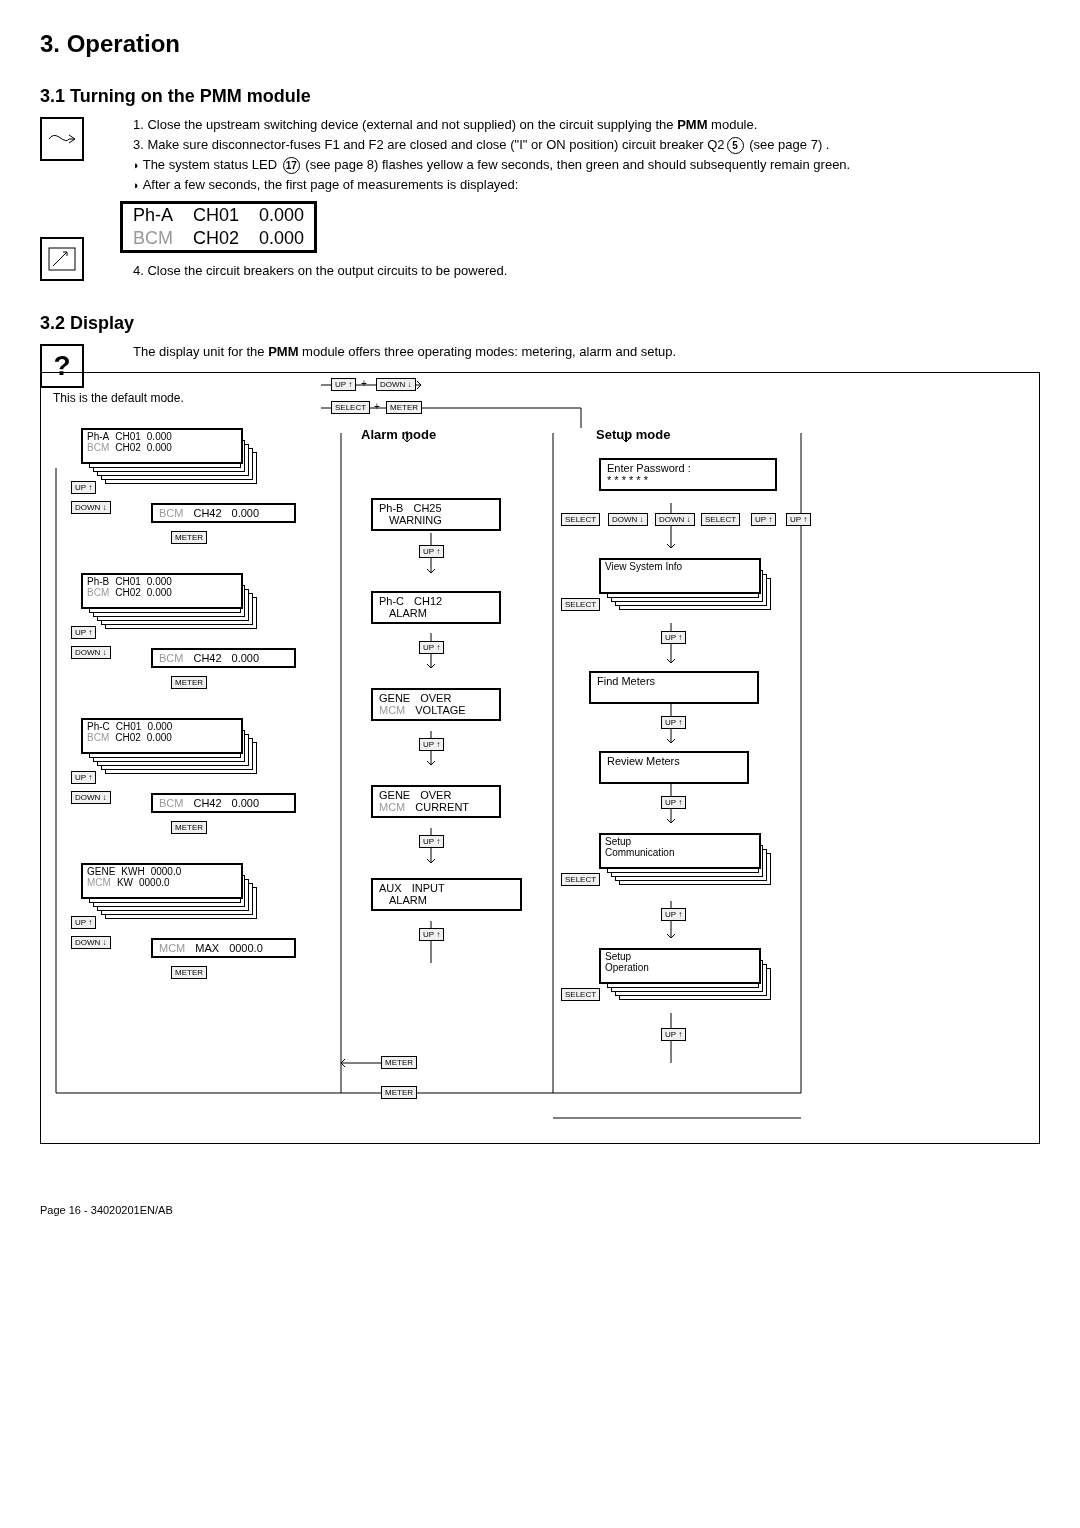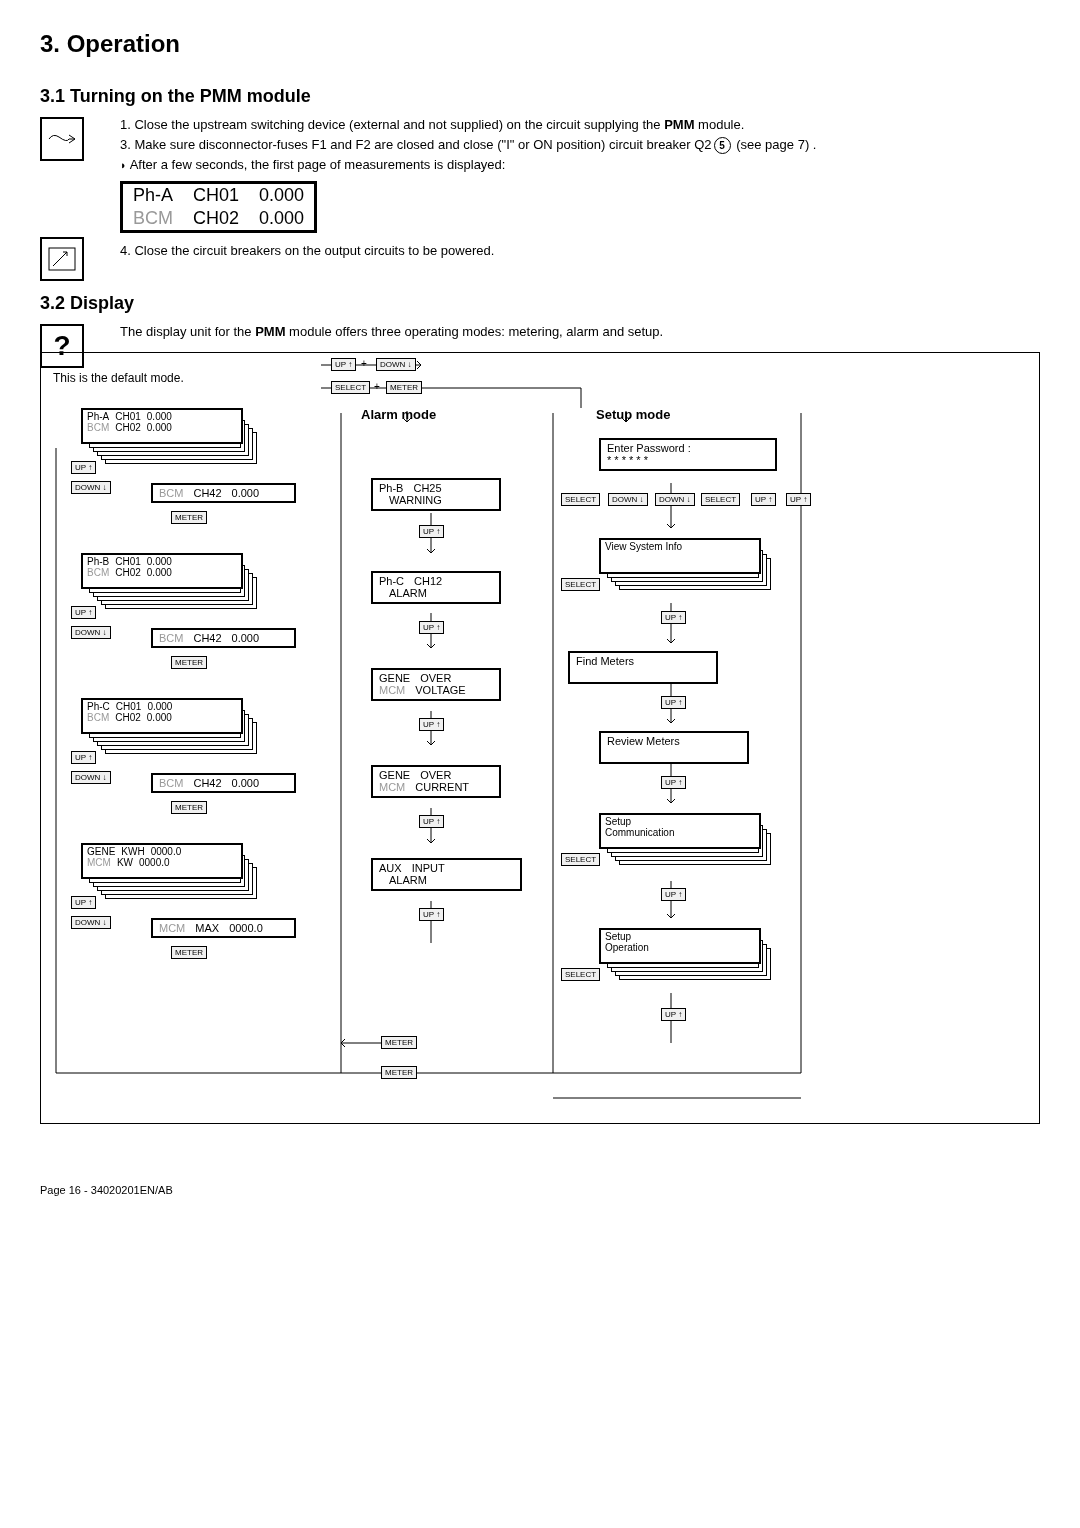--- a/index.html
+++ b/index.html
@@ -16,21 +16,21 @@
 h2{font-size:18px;font-weight:bold;margin:0 0 10px 0}
 .section{margin-bottom:30px}
 .iconbox{
   width:40px;height:40px;border:2px solid #000;
   display:flex;align-items:center;justify-content:center;
   position:absolute;
 }
 .two-col{display:flex;align-items:flex-start}
 .left-icon{width:80px;flex:none;position:relative}
 .content{flex:1}
-.para{line-height:1.3;margin:0 0 3px 0}
+.para{line-height:1.3;margin:0 0 3px 13px}
 .b{font-weight:bold}
 .circled{
   display:inline-flex;align-items:center;justify-content:center;
   width:15px;height:15px;border:1px solid #000;border-radius:50%;
   font-size:10px;font-weight:bold;margin:0 2px;
 }
 .bullet::before{content:"◗ ";font-size:11px}
 .lcd{
   border:3px solid #000;
   display:inline-block;
@@ -98,20 +98,21 @@
       <div class="iconbox" style="top:120px">
         <svg width="30" height="26">
             <rect x="2" y="2" width="26" height="22" fill="none" stroke="#000"></rect>
             <path d="M6,20 L20,6 M16,6 L20,6 L20,10" stroke="#000" fill="none"></path>
           </svg>
       </div>
     </div>
     <div class="content">
       <p class="para"><span>1. Close the upstream switching device (external and not supplied) on the circuit supplying the </span><span class="b">PMM</span><span> module.</span></p>
       <p class="para"><span>3. Make sure disconnector-fuses F1 and F2 are closed and close ("I" or ON position) circuit breaker Q2</span><span class="circled">5</span><span> (see page 7) .</span></p>
+      <p class="para bullet"><span>The system status LED </span><span class="circled">17</span><span> (see page 8) flashes yellow a few seconds, then green and should subsequently remain green.</span></p>
       <p class="para bullet">After a few seconds, the first page of measurements is displayed:</p>
       <div class="lcd">
         <div class="lcd-row">
             <div class="lcd-cell">Ph-A</div>
             <div class="lcd-cell">CH01</div>
             <div class="lcd-cell">0.000</div>
           </div>
         <div class="lcd-row">
             <div class="lcd-cell grey">BCM</div>
             <div class="lcd-cell">CH02</div>
@@ -413,21 +414,21 @@
         <div class="sheet" style="left:12px;top:12px"></div>
         <div class="sheet" style="left:8px;top:8px"></div>
         <div class="sheet" style="left:4px;top:4px"></div>
       <div class="sheet top">
           <div>View System Info</div>
         </div>
     </div>
     <span class="btn nav" style="left:520px;top:225px">SELECT</span>
     <span class="btn nav" style="left:620px;top:258px"><span>UP</span> ↑</span>
 
-    <div class="screen" style="left:527px;top:298px;width:150px">
+    <div class="screen" style="left:548px;top:298px;width:170px">
       <div>Find Meters</div>
         <div>&nbsp;</div>
     </div>
     <span class="btn nav" style="left:620px;top:343px"><span>UP</span> ↑</span>
 
     <div class="screen" style="left:558px;top:378px;width:150px">
       <div>Review Meters</div>
         <div>&nbsp;</div>
     </div>
     <span class="btn nav" style="left:620px;top:423px"><span>UP</span> ↑</span>

